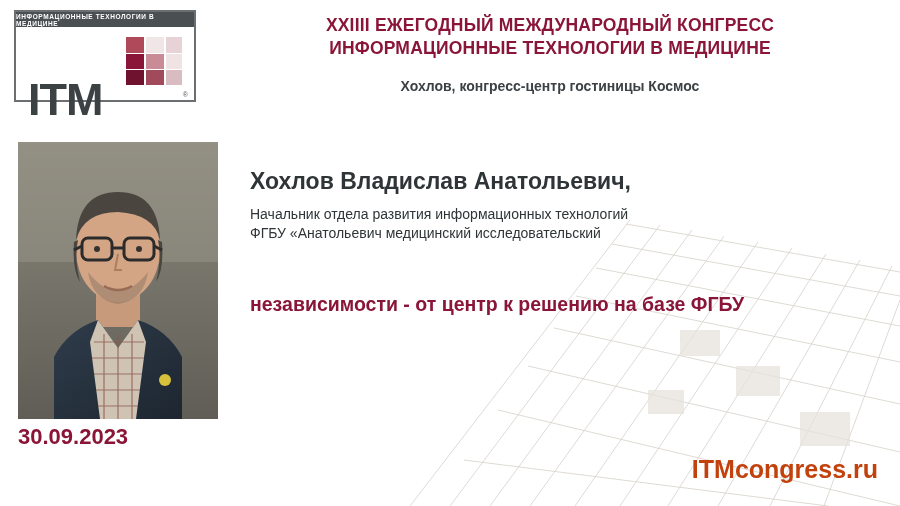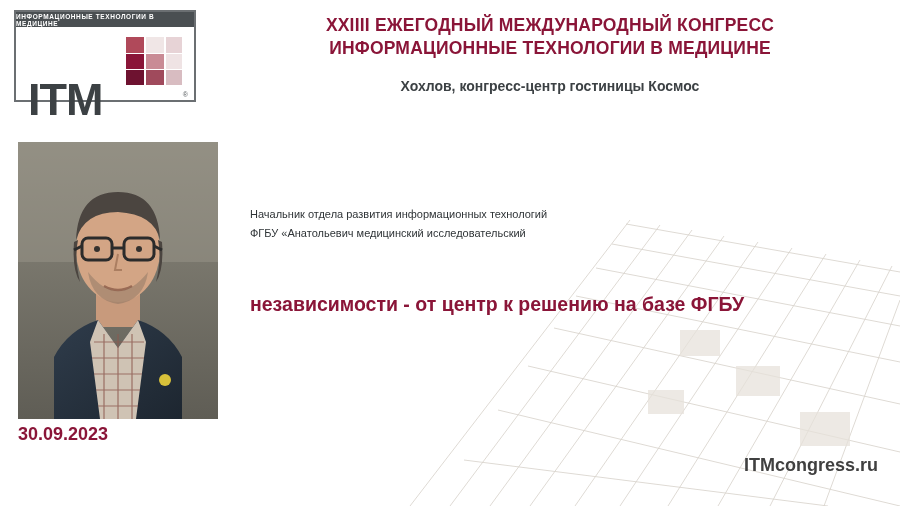--- a/index.html
+++ b/index.html
@@ -140,51 +140,51 @@
     top: 168px;
     font-size: 23px;
     font-weight: bold;
     color: #2f3437;
   }
   .speaker-role {
     position: absolute;
     left: 250px;
     top: 205px;
     width: 420px;
-    font-size: 11px;
+    font-size: 14px;
     line-height: 19px;
     color: #2f3437;
   }
   .talk-title {
     position: absolute;
     left: 250px;
     top: 288px;
     width: 610px;
     font-size: 19.5px;
     font-weight: bold;
     line-height: 32px;
     color: #8a1538;
   }
 
   
   .date {
     position: absolute;
     left: 18px;
     top: 424px;
-    font-size: 18px;
+    font-size: 22px;
     font-weight: bold;
     color: #8a1538;
   }
   .site {
     position: absolute;
     right: 22px;
     top: 455px;
-    font-size: 18px;
-    font-weight: bold;
-    color: #404040;
+    font-size: 25px;
+    font-weight: bold;
+    color: #c2410c;
   }
 </style>
 </head>
 <body>
 
 <div class="slide">
 
   <div class="bg-pattern">
     <svg width="520" height="326" viewBox="0 0 520 326">
       <g stroke="#d9d4cd" stroke-width="1" fill="none" opacity="0.85">
@@ -297,20 +297,21 @@
       <circle cx="79" cy="107" r="3" fill="#35312e"></circle>
       <circle cx="121" cy="107" r="3" fill="#35312e"></circle>
 
       <path d="M100 112 L97 128 L104 128" stroke="#ab7e61" stroke-width="2" fill="none"></path>
       <path d="M86 144 Q100 152 114 144" stroke="#9a6b55" stroke-width="2.5" fill="none"></path>
 
       <path d="M70 130 Q100 168 130 130 Q126 158 100 162 Q74 158 70 130 Z" fill="#6d6055" opacity="0.35"></path>
     </svg>
   </div>
 
+  <div class="speaker-name">Хохлов Владислав Анатольевич,</div>
   <div class="speaker-role">
     <div>Начальник отдела развития информационных технологий</div>
     <div>ФГБУ «Анатольевич медицинский исследовательский</div>
   </div>
 
   <div class="talk-title">
     <div>независимости - от центр к решению на базе ФГБУ</div>
   </div>
 
   <div class="date">30.09.2023</div>

